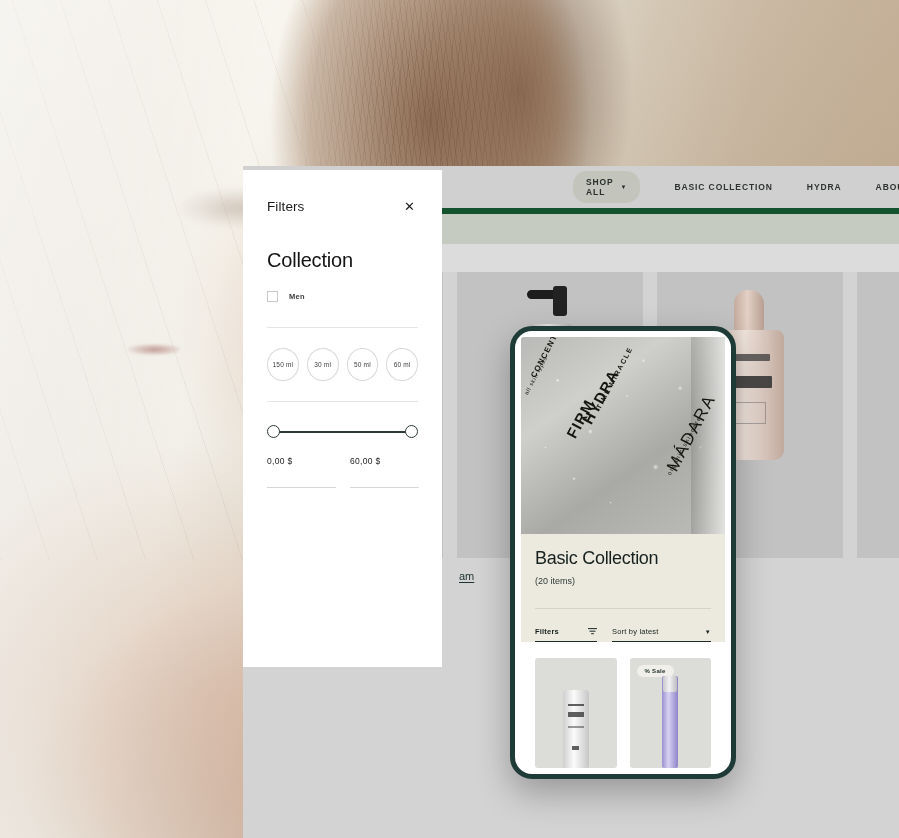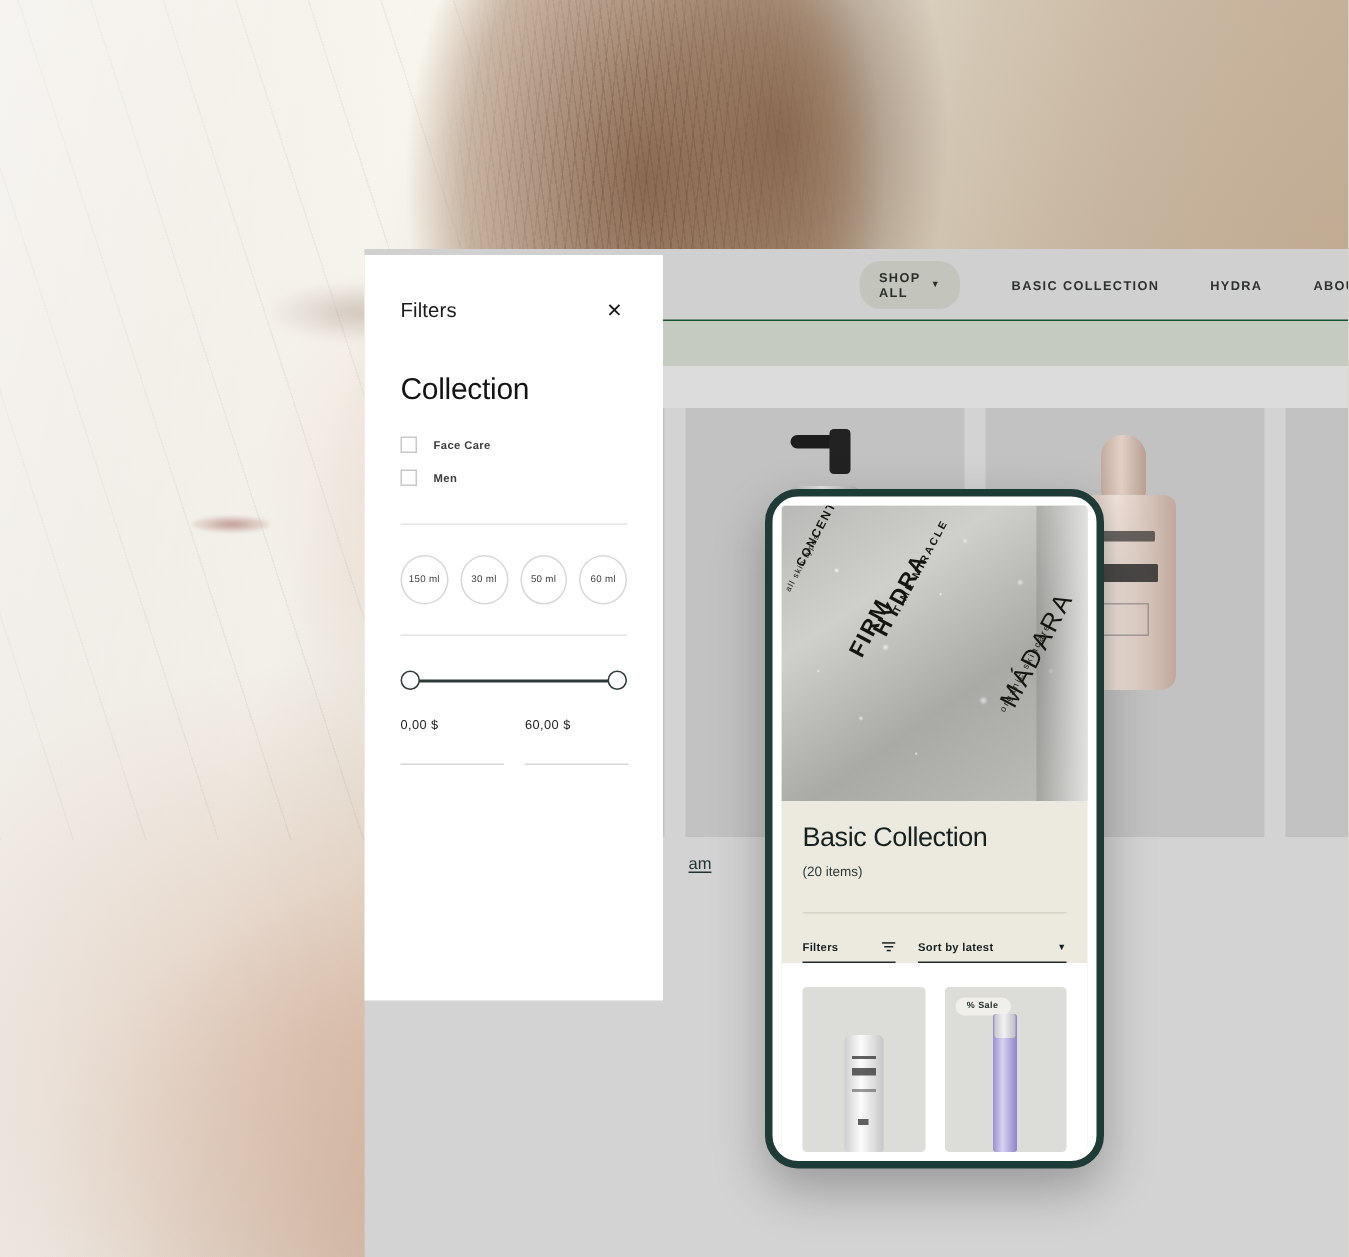--- a/index.html
+++ b/index.html
@@ -78,21 +78,21 @@
     left:243px; top:166px; right:0; bottom:0;
     background:#d3d3d3;
     overflow:hidden;
   }
   .site-nav {
     height:48px;
     background:#d0d0d0;
     display:flex; align-items:center;
     padding-left:330px;
     gap:34px;
-    border-bottom:1px solid #14532d;
+    border-bottom:6px solid #14532d;
   }
   .nav-pill {
     display:flex; align-items:center; gap:7px;
     background:#c3c5bd;
     border-radius:14px;
     padding:6px 13px;
     font-size:8.5px; font-weight:bold; letter-spacing:.9px;
     color:#2a2f2c;
   }
   .nav-caret { font-size:6px; line-height:1; }
@@ -292,21 +292,21 @@
   .pb-sub { font-size:9px; color:#2e3a38; margin-top:7px; }
   .pb-divider { height:1px; background:#d5d3c6; margin:22px 0 18px; }
   .pb-controls { display:flex; gap:15px; }
   .ctl {
     display:flex; align-items:center; justify-content:space-between;
     border-bottom:1px solid #1f2b29;
     padding-bottom:5px;
     font-size:7.5px; color:#16211f; font-weight:bold; letter-spacing:.2px;
   }
   .ctl.filters { width:62px; }
-  .ctl.sort { flex:1; font-weight:bold; }
+  .ctl.sort { flex:1; font-weight:normal; }
   .funnel { width:9px; height:7px; }
   .caret-sm { font-size:6px; line-height:1; }
 
   .phone-grid {
     display:flex; gap:13px; padding:16px 14px 0;
     background:#ffffff;
   }
   .pg-card {
     flex:1; height:110px; background:#dcdcd8; border-radius:3px;
     position:relative; overflow:hidden;
@@ -420,24 +420,20 @@
   </div>
 
   <div class="filters-panel">
     <div class="fp-head">
       <div class="fp-title">Filters</div>
       <div class="fp-close">✕</div>
     </div>
 
     <div class="fp-h2">Collection</div>
 
-    <div class="cat-row">
-      <span class="cb"></span>
-      <span class="cat-label">Face Care</span>
-    </div>
     <div class="cat-row">
       <span class="cb"></span>
       <span class="cat-label">Men</span>
     </div>
 
     <div class="divider"></div>
 
     <div class="sizes">
       <div class="size-chip">150 ml</div>
       <div class="size-chip">30 ml</div>

